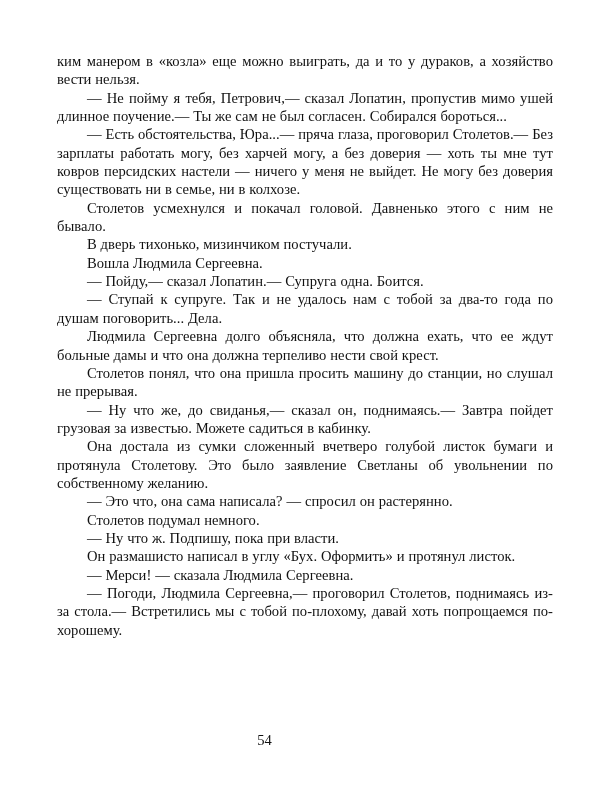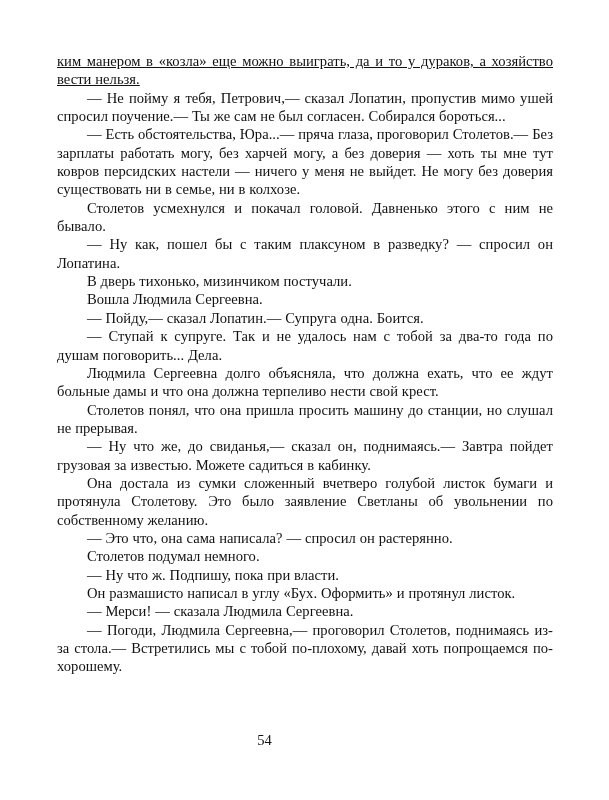--- a/index.html
+++ b/index.html
@@ -42,21 +42,20 @@
     text-indent: 30px;
     font-size: 14.6px;
     line-height: 18.35px;
     letter-spacing: 0.02px;
     word-spacing: 0.2px;
     hyphens: manual;
   }
 
   p.para.cont {
     text-indent: 0;
-    text-decoration: underline;
   }
 
   
   p.para:last-child {
     margin-bottom: 0;
   }
 
   .folio {
     position: absolute;
     left: 0;
@@ -69,24 +68,23 @@
   }
 </style>
 </head>
 <body>
 
 <div class="page">
 
   <div class="text-block">
 
     <p class="para cont">ким манером в «козла» еще можно выиграть, да и то у дураков, а хозяйство вести нельзя.</p>
-    <p class="para">— Не пойму я тебя, Петрович,— сказал Лопатин, пропустив мимо ушей спросил поучение.— Ты же сам не был согласен. Собирался бороться...</p>
+    <p class="para">— Не пойму я тебя, Петрович,— сказал Лопатин, пропустив мимо ушей длинное поучение.— Ты же сам не был согласен. Собирался бороться...</p>
     <p class="para">— Есть обстоятельства, Юра...— пряча глаза, проговорил Столетов.— Без зарплаты работать могу, без харчей могу, а без доверия — хоть ты мне тут ковров персидских настели — ничего у меня не выйдет. Не могу без доверия существовать ни в семье, ни в колхозе.</p>
     <p class="para">Столетов усмехнулся и покачал головой. Давненько этого с ним не бывало.</p>
-    <p class="para">— Ну как, пошел бы с таким плаксуном в разведку? — спросил он Лопатина.</p>
     <p class="para">В дверь тихонько, мизинчиком постучали.</p>
     <p class="para">Вошла Людмила Сергеевна.</p>
     <p class="para">— Пойду,— сказал Лопатин.— Супруга одна. Боится.</p>
     <p class="para">— Ступай к супруге. Так и не удалось нам с тобой за два-то года по душам поговорить... Дела.</p>
     <p class="para">Людмила Сергеевна долго объясняла, что должна ехать, что ее ждут больные дамы и что она должна терпеливо нести свой крест.</p>
     <p class="para">Столетов понял, что она пришла просить машину до станции, но слушал не прерывая.</p>
     <p class="para">— Ну что же, до свиданья,— сказал он, поднимаясь.— Завтра пойдет грузовая за известью. Можете садиться в кабинку.</p>
     <p class="para">Она достала из сумки сложенный вчетверо голубой листок бумаги и протянула Столетову. Это было заявление Светланы об увольнении по собственному желанию.</p>
     <p class="para">— Это что, она сама написала? — спросил он растерянно.</p>
     <p class="para">Столетов подумал немного.</p>

